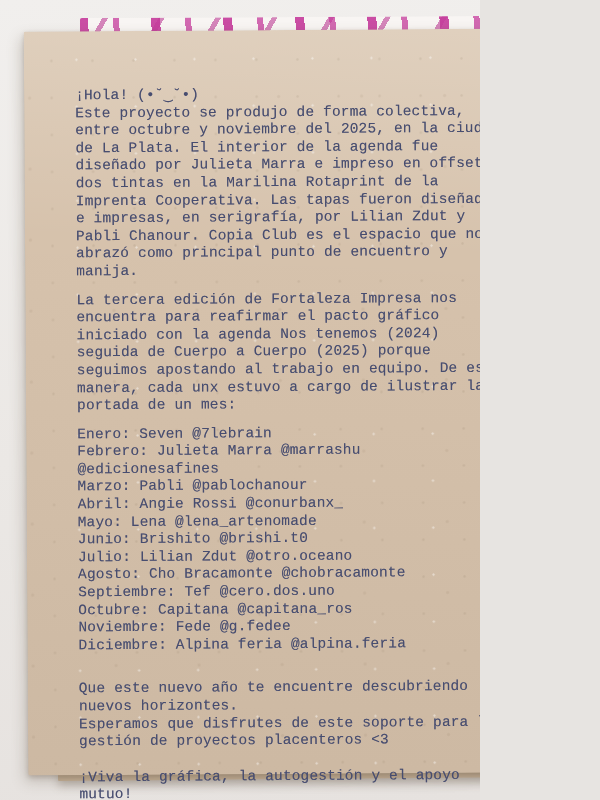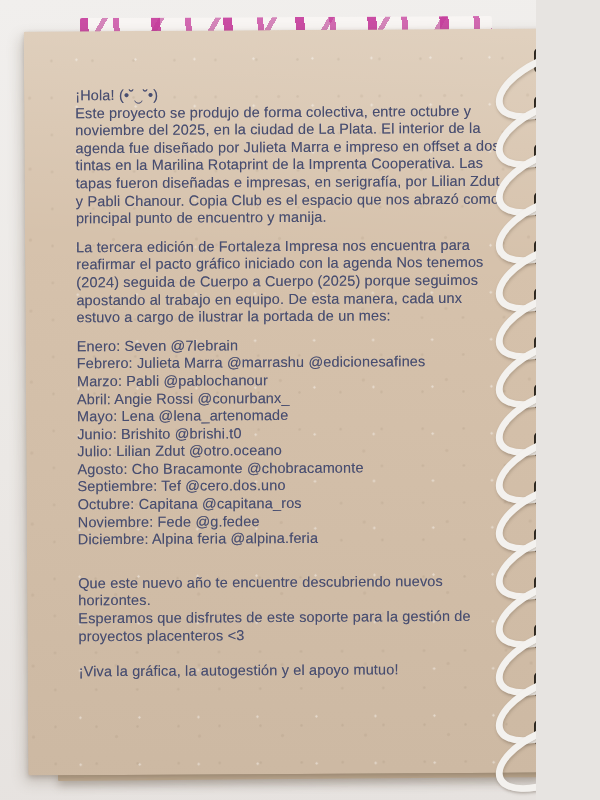--- a/index.html
+++ b/index.html
@@ -1,19 +1,19 @@
 <!DOCTYPE html>
 <html><head>
 <meta charset="utf-8">
 <style>
   html,body{margin:0;padding:0;background:#e7e4e1;}
   .photo{
-    position:relative;width:536px;height:800px;overflow:hidden;
+    position:relative;width:480px;height:800px;overflow:hidden;
     background:linear-gradient(175deg,#f1efed 0%,#ebe8e5 55%,#e6e2df 100%);
-    font-family:Liberation Sans, sans-serif;
+    font-family:Liberation Mono, monospace;
   }
   
   .cover-top{
     position:absolute;left:80px;top:17px;width:412px;height:21px;z-index:1;
     background:
       repeating-linear-gradient(87deg, rgba(197,58,155,.9) 0 9px, transparent 9px 34px, rgba(197,58,155,.75) 34px 40px, transparent 40px 72px),
       repeating-linear-gradient(-60deg, rgba(183,42,140,.55) 0 5px, transparent 5px 49px),
       #f8f5f3;
     transform:rotate(-.3deg);border-radius:2px;
   }

